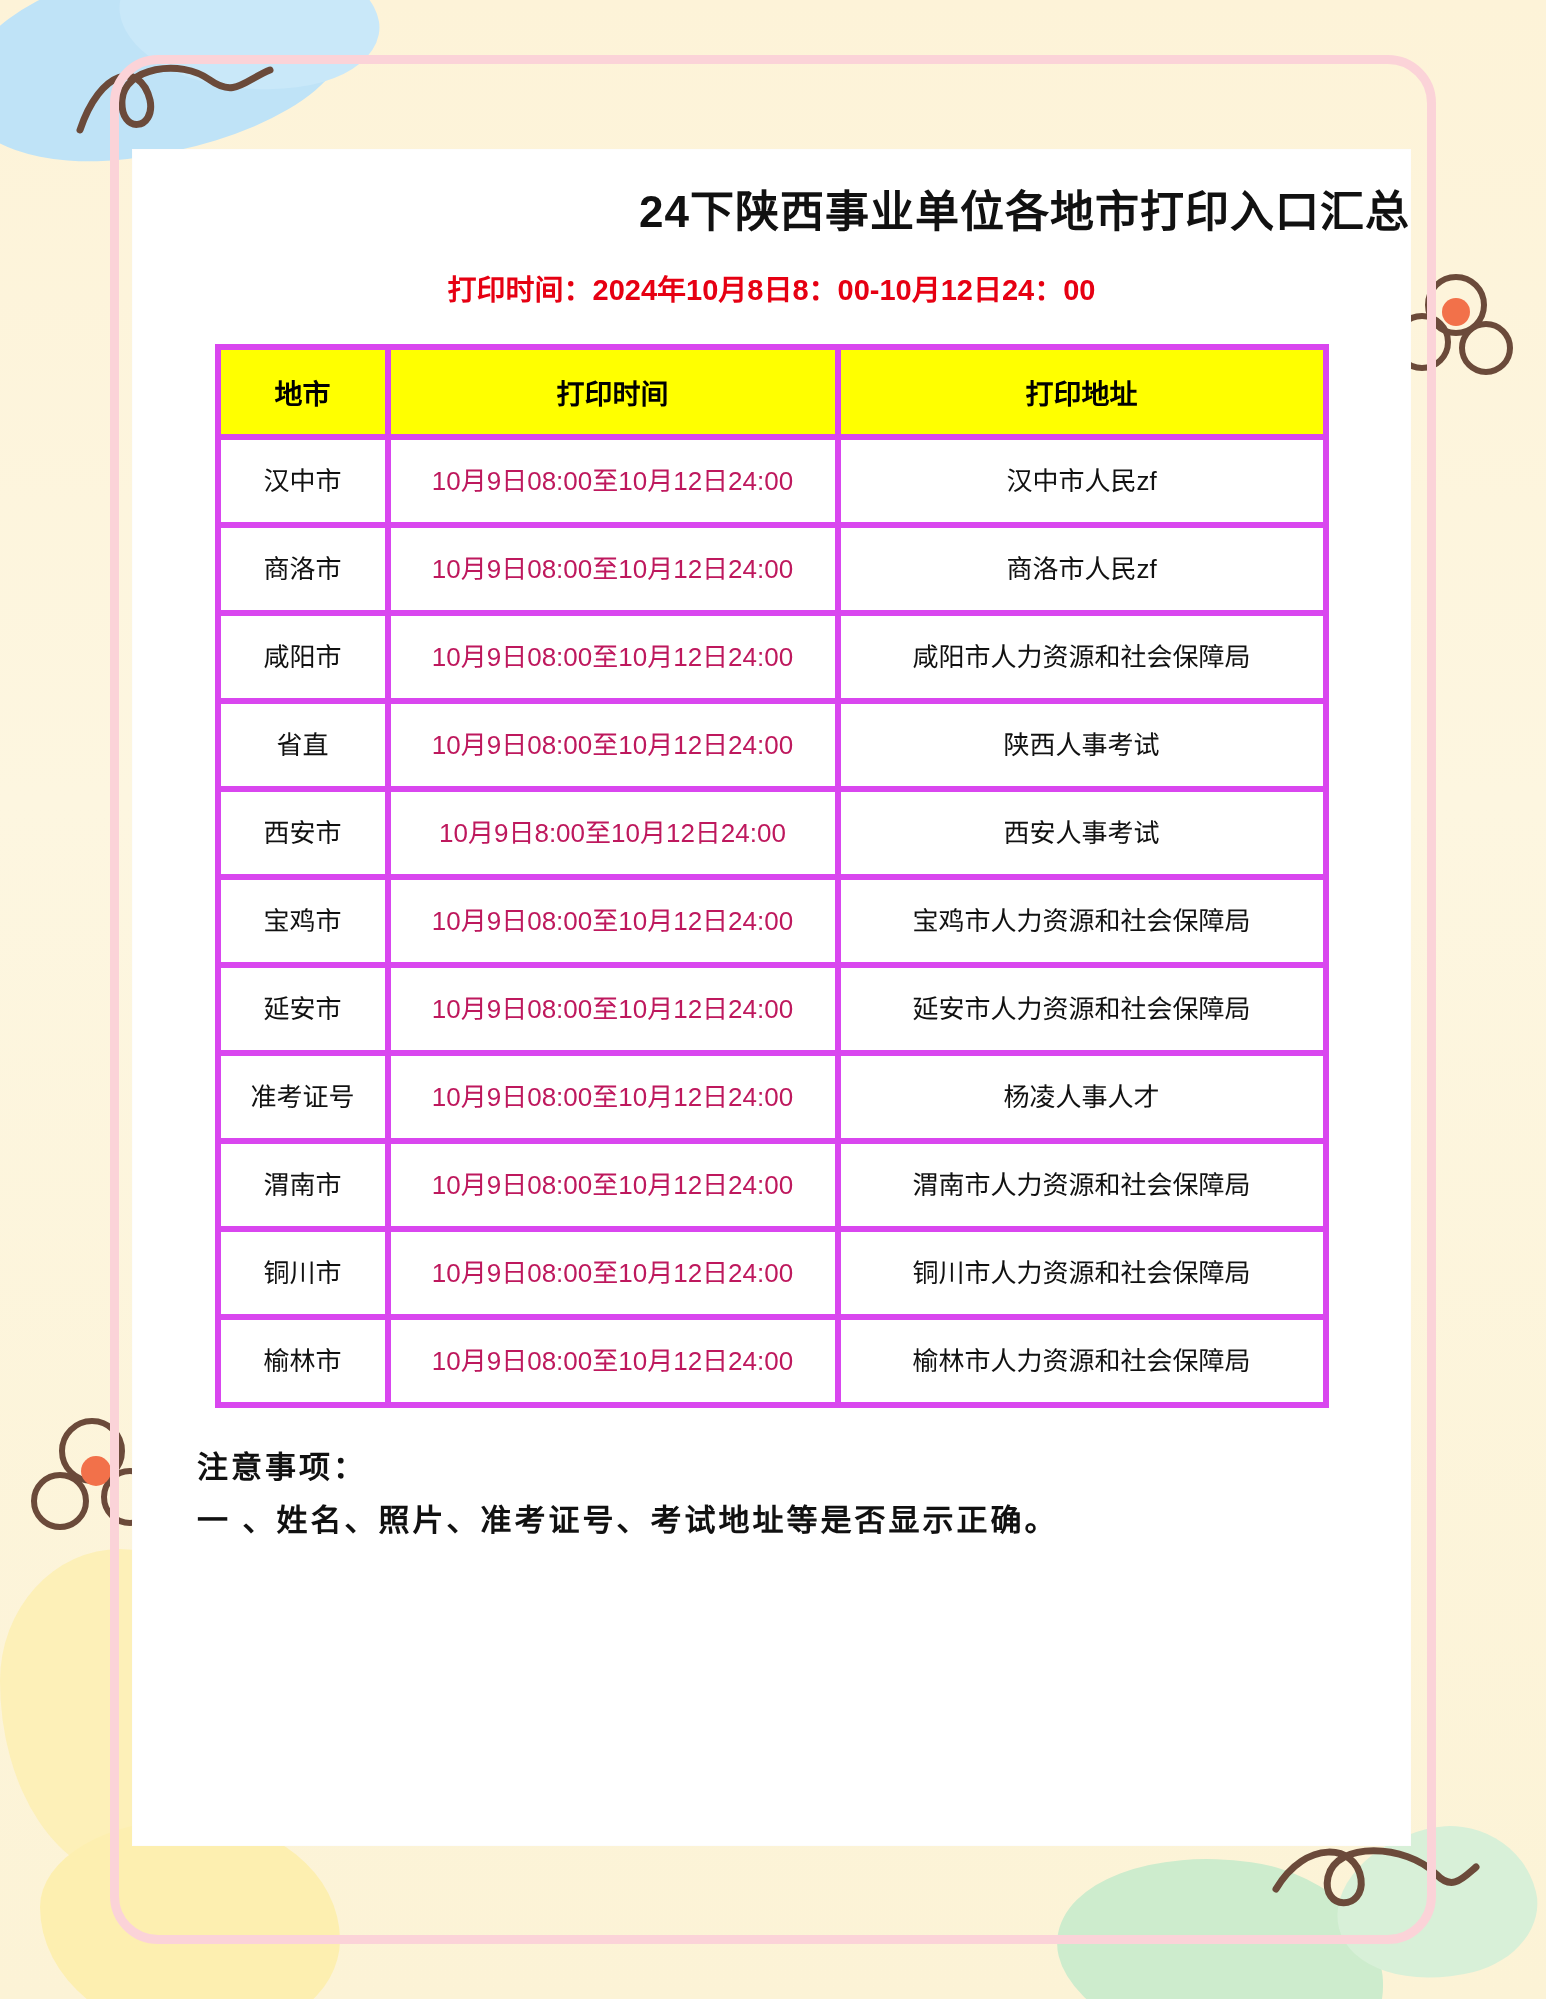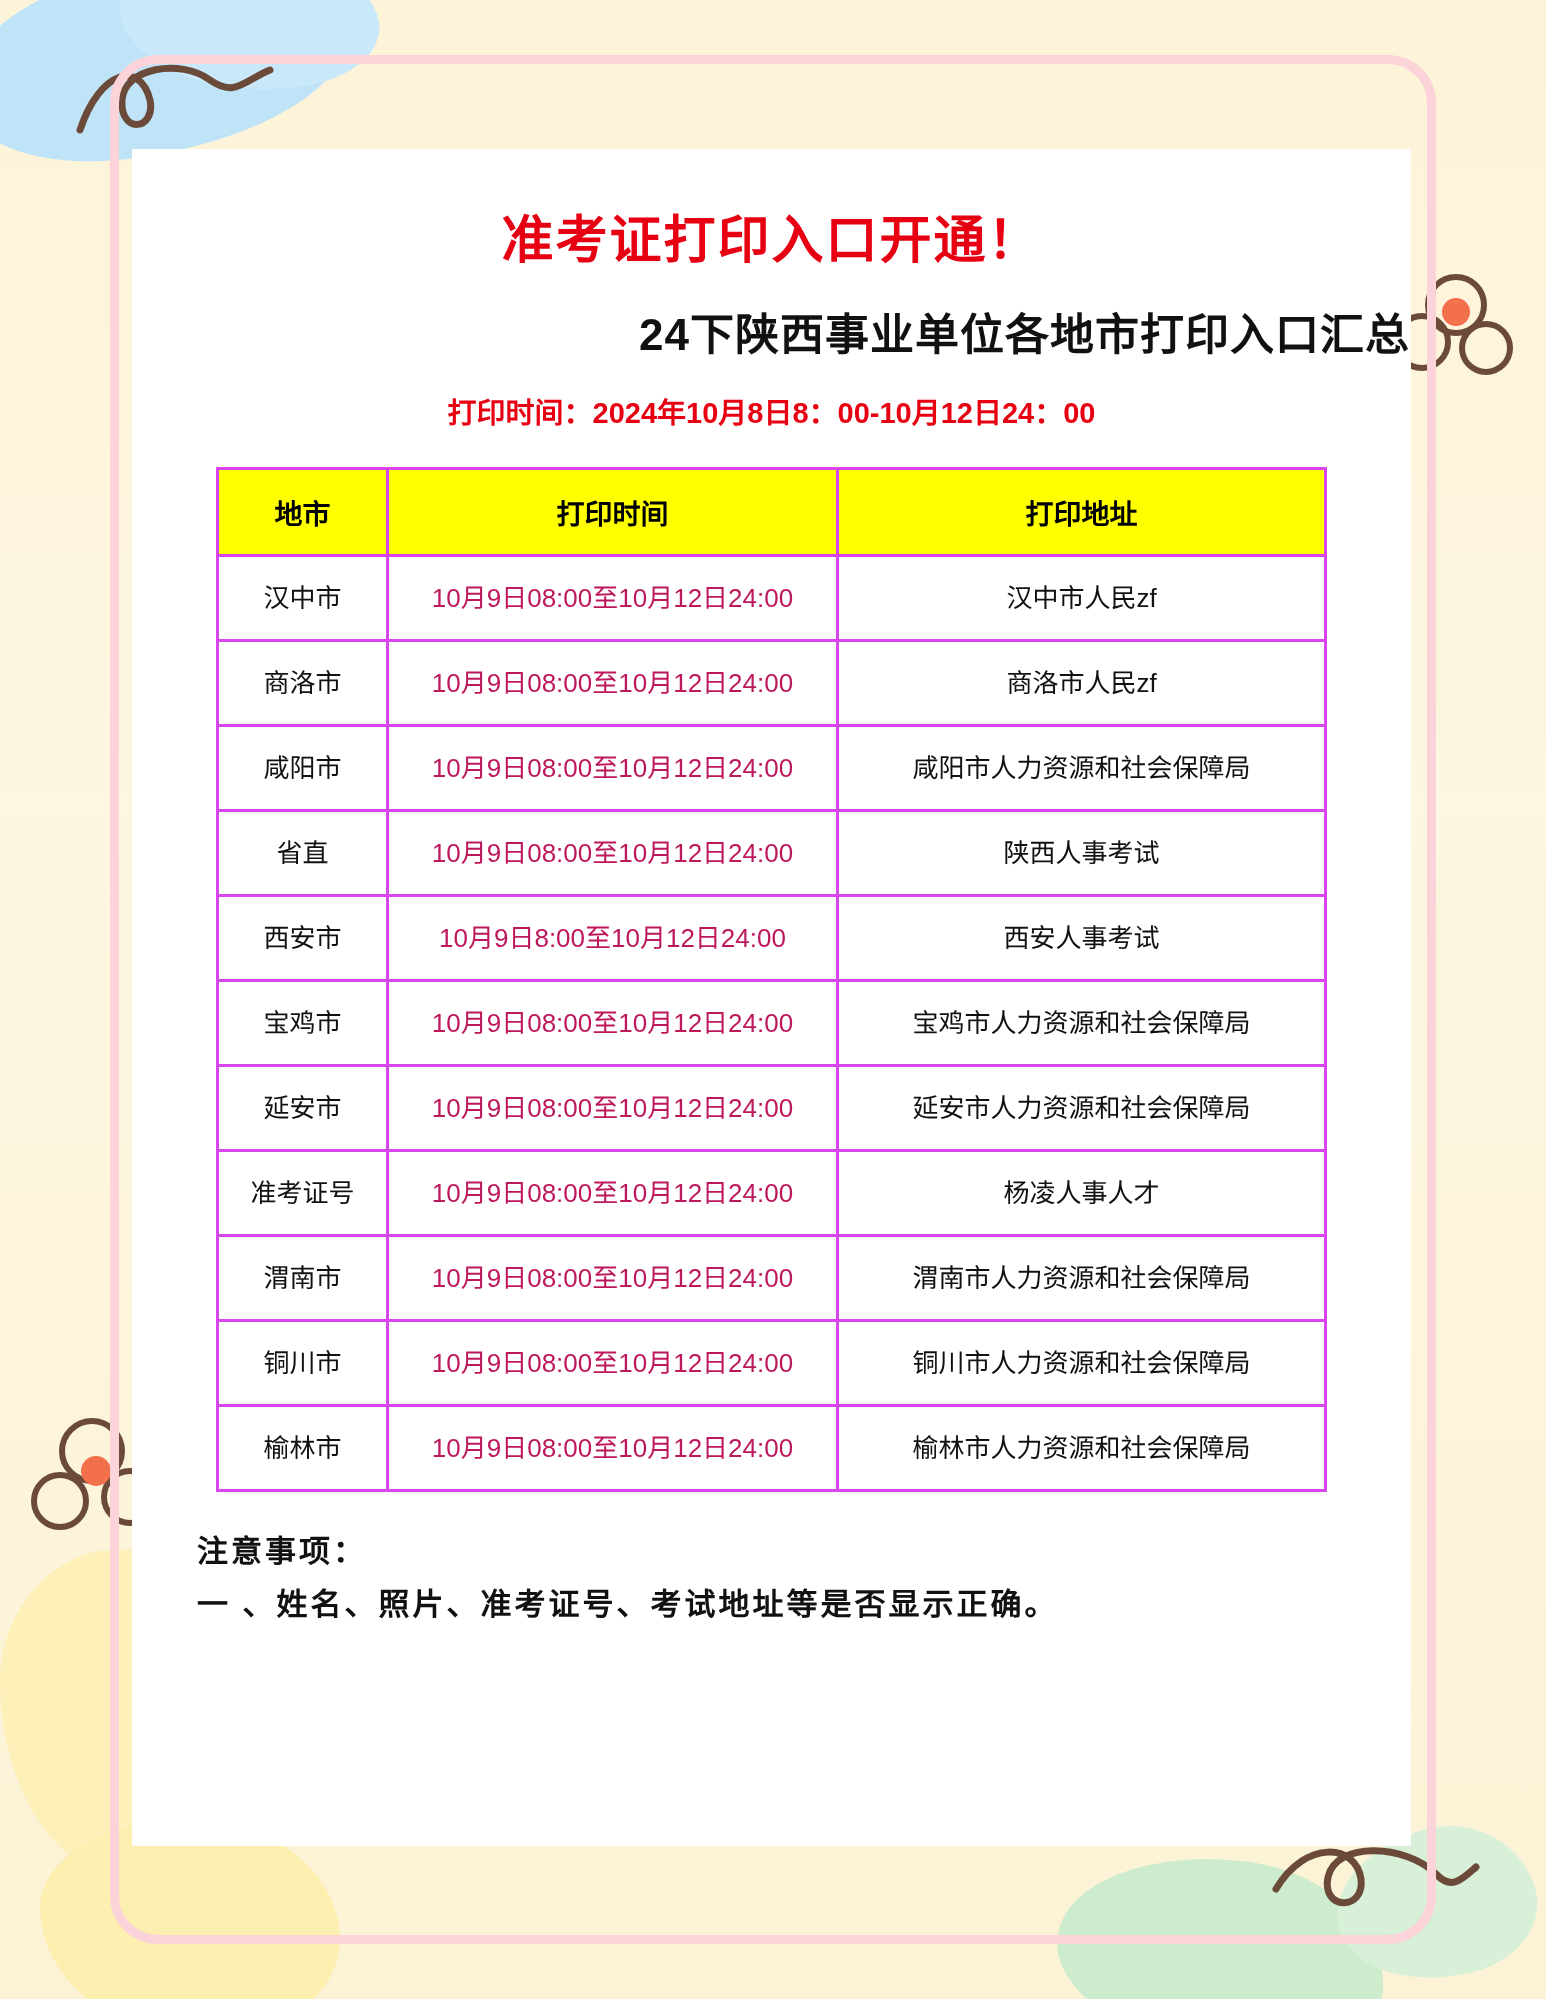--- a/index.html
+++ b/index.html
@@ -131,21 +131,21 @@
   }
 
   table.print-table {
     margin: 36px auto 0 auto;
     width: 1108px;
     border-collapse: collapse;
     table-layout: fixed;
   }
   table.print-table th,
   table.print-table td {
-    border: 3px solid #d946ef;
+    border: 6px solid #d946ef;
     text-align: center;
     vertical-align: middle;
     padding: 8px 4px;
   }
   table.print-table thead th {
     background: #ffff00;
     color: #000000;
     font-size: 28px;
     font-weight: bold;
     height: 68px;
@@ -211,21 +211,20 @@
   <circle cx="66" cy="62" r="15" fill="#f2714a"></circle>
 </svg>
 <svg class="doodle bot-right" width="220" height="120">
   <path d="M10 70 C 40 20, 90 25, 95 60 C 99 92, 55 92, 62 58 C 70 22, 140 25, 170 55 C 186 72, 196 60, 210 48" fill="none" stroke="#6b4a3a" stroke-width="7" stroke-linecap="round"></path>
 </svg>
 
 <div class="pink-frame"></div>
 
 <div class="card">
 
-  <h1 class="title-main">准考证打印入口开通！</h1>
   <h2 class="title-sub">24下陕西事业单位各地市打印入口汇总</h2>
   <p class="title-time">打印时间：2024年10月8日8：00-10月12日24：00</p>
 
   <table class="print-table">
     <colgroup>
       <col class="col-city">
         <col class="col-time">
         <col class="col-addr">
     </colgroup>
     <thead>

